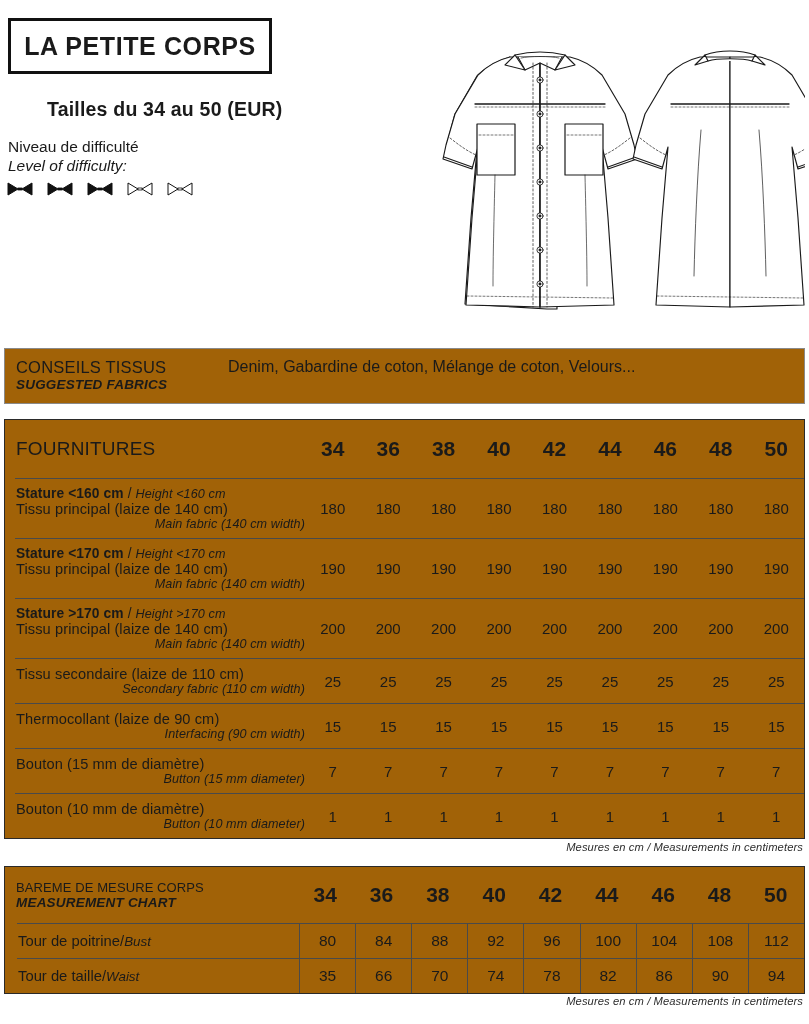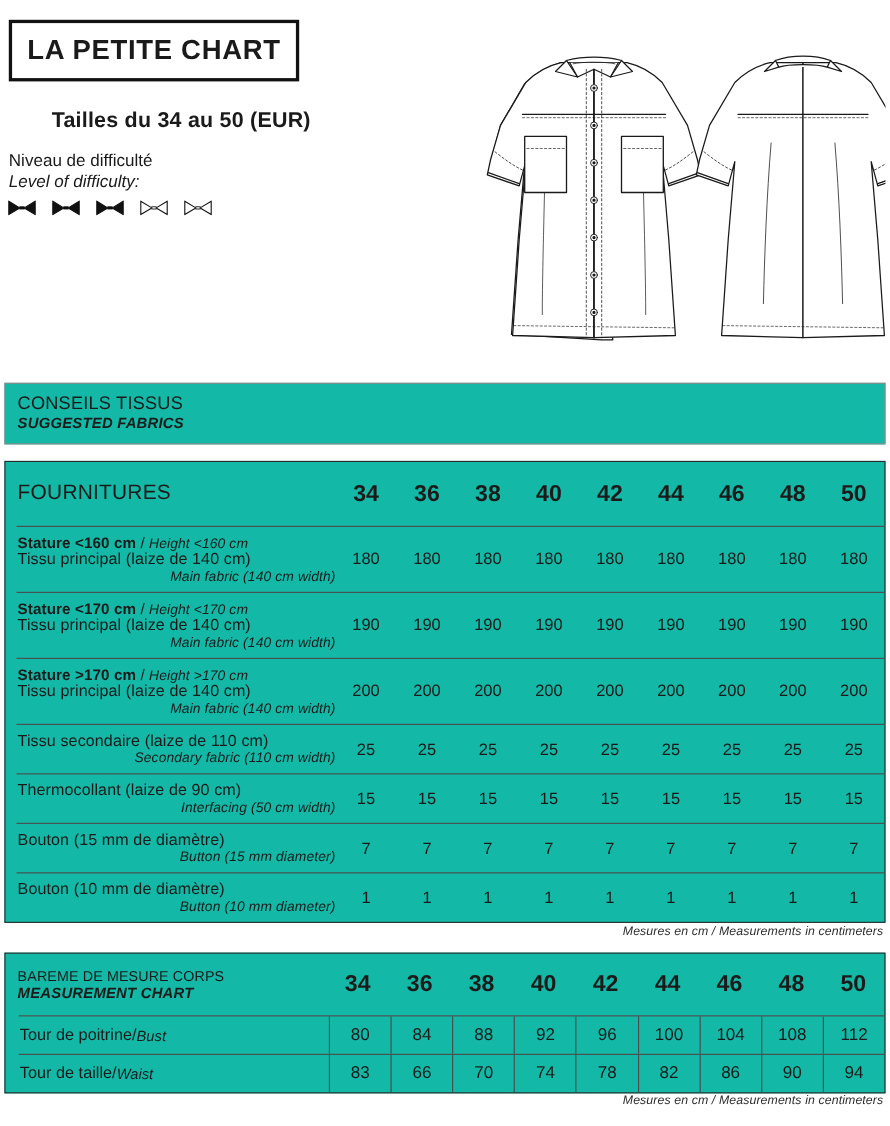--- a/index.html
+++ b/index.html
@@ -50,21 +50,21 @@
     width: 390px; height: 312px;
   }
   .drawings svg { display: block; }
 
   
   .tbl {
     position: absolute;
     left: 4px;
     width: 801px;
     border: 1px solid #8a8a8a;
-    background: #14b8a6;
+    background: #a16207;
   }
   .tbl.strong { border: 1px solid #2a2a2a; }
 
   
   #fabrics-table { top: 348px; }
   .fab-row { display: flex; align-items: flex-start; padding: 9px 0 11px 0; }
   .fab-label { flex: 0 0 213px; padding-left: 11px; }
   .fab-label .fr { font-size: 16.5px; letter-spacing: .2px; }
   .fab-label .en { font-size: 13.5px; font-style: italic; font-weight: bold; letter-spacing: .2px; }
   .fab-values { flex: 1 1 auto; padding-left: 10px; }
@@ -127,21 +127,21 @@
     padding: 8px 0;
     border-left: 1px solid #4a4a4a;
   }
 </style>
 </head>
 <body>
 
 <div class="page">
 
   <div class="title-box">
-    <span class="title-text">LA PETITE CHART</span>
+    <span class="title-text">LA PETITE CORPS</span>
   </div>
 
   <div class="sizes-line">Tailles du 34 au 50 (EUR)</div>
 
   <div class="difficulty-fr">Niveau de difficulté</div>
   <div class="difficulty-en">Level of difficulty:</div>
 
   <div class="diff-icons" id="difficulty-icons">
       <svg class="diff-icon" viewBox="0 0 26 14">
         <path d="M1 1 L11 7 L1 13 Z" fill="#111" stroke="#111" stroke-width="1"></path>
@@ -265,20 +265,21 @@
     </svg>
   </div>
 
   <div class="tbl" id="fabrics-table">
     <div class="fab-row">
       <div class="fab-label">
         <div class="fr">CONSEILS TISSUS</div>
         <div class="en">SUGGESTED FABRICS</div>
       </div>
       <div class="fab-values">
+        <div class="fr">Denim, Gabardine de coton, Mélange de coton, Velours...</div>
       </div>
     </div>
   </div>
 
   <div class="tbl strong" id="supplies-table">
     <div class="sup-head">
       <div class="hl">
         <div class="fr">FOURNITURES</div>
       </div>
       <div class="sizes" id="supplies-size-header">
@@ -361,21 +362,21 @@
             <div>25</div>
             <div>25</div>
             <div>25</div>
             <div>25</div>
             <div>25</div>
           </div>
         </div>
         <div class="sup-row">
           <div class="rl">
             <div class="r2">Thermocollant (laize de 90 cm)</div>
-            <div class="r3">Interfacing (50 cm width)</div>
+            <div class="r3">Interfacing (90 cm width)</div>
           </div>
           <div class="rv">
             <div>15</div>
             <div>15</div>
             <div>15</div>
             <div>15</div>
             <div>15</div>
             <div>15</div>
             <div>15</div>
             <div>15</div>
@@ -458,21 +459,21 @@
             <div>112</div>
           </div>
         </div>
         <div class="mc-row">
           <div class="rl">
             <span>Tour de taille</span>
             <span> / </span>
             <span class="en">Waist</span>
           </div>
           <div class="rv">
-            <div>83</div>
+            <div>35</div>
             <div>66</div>
             <div>70</div>
             <div>74</div>
             <div>78</div>
             <div>82</div>
             <div>86</div>
             <div>90</div>
             <div>94</div>
           </div>
         </div>

